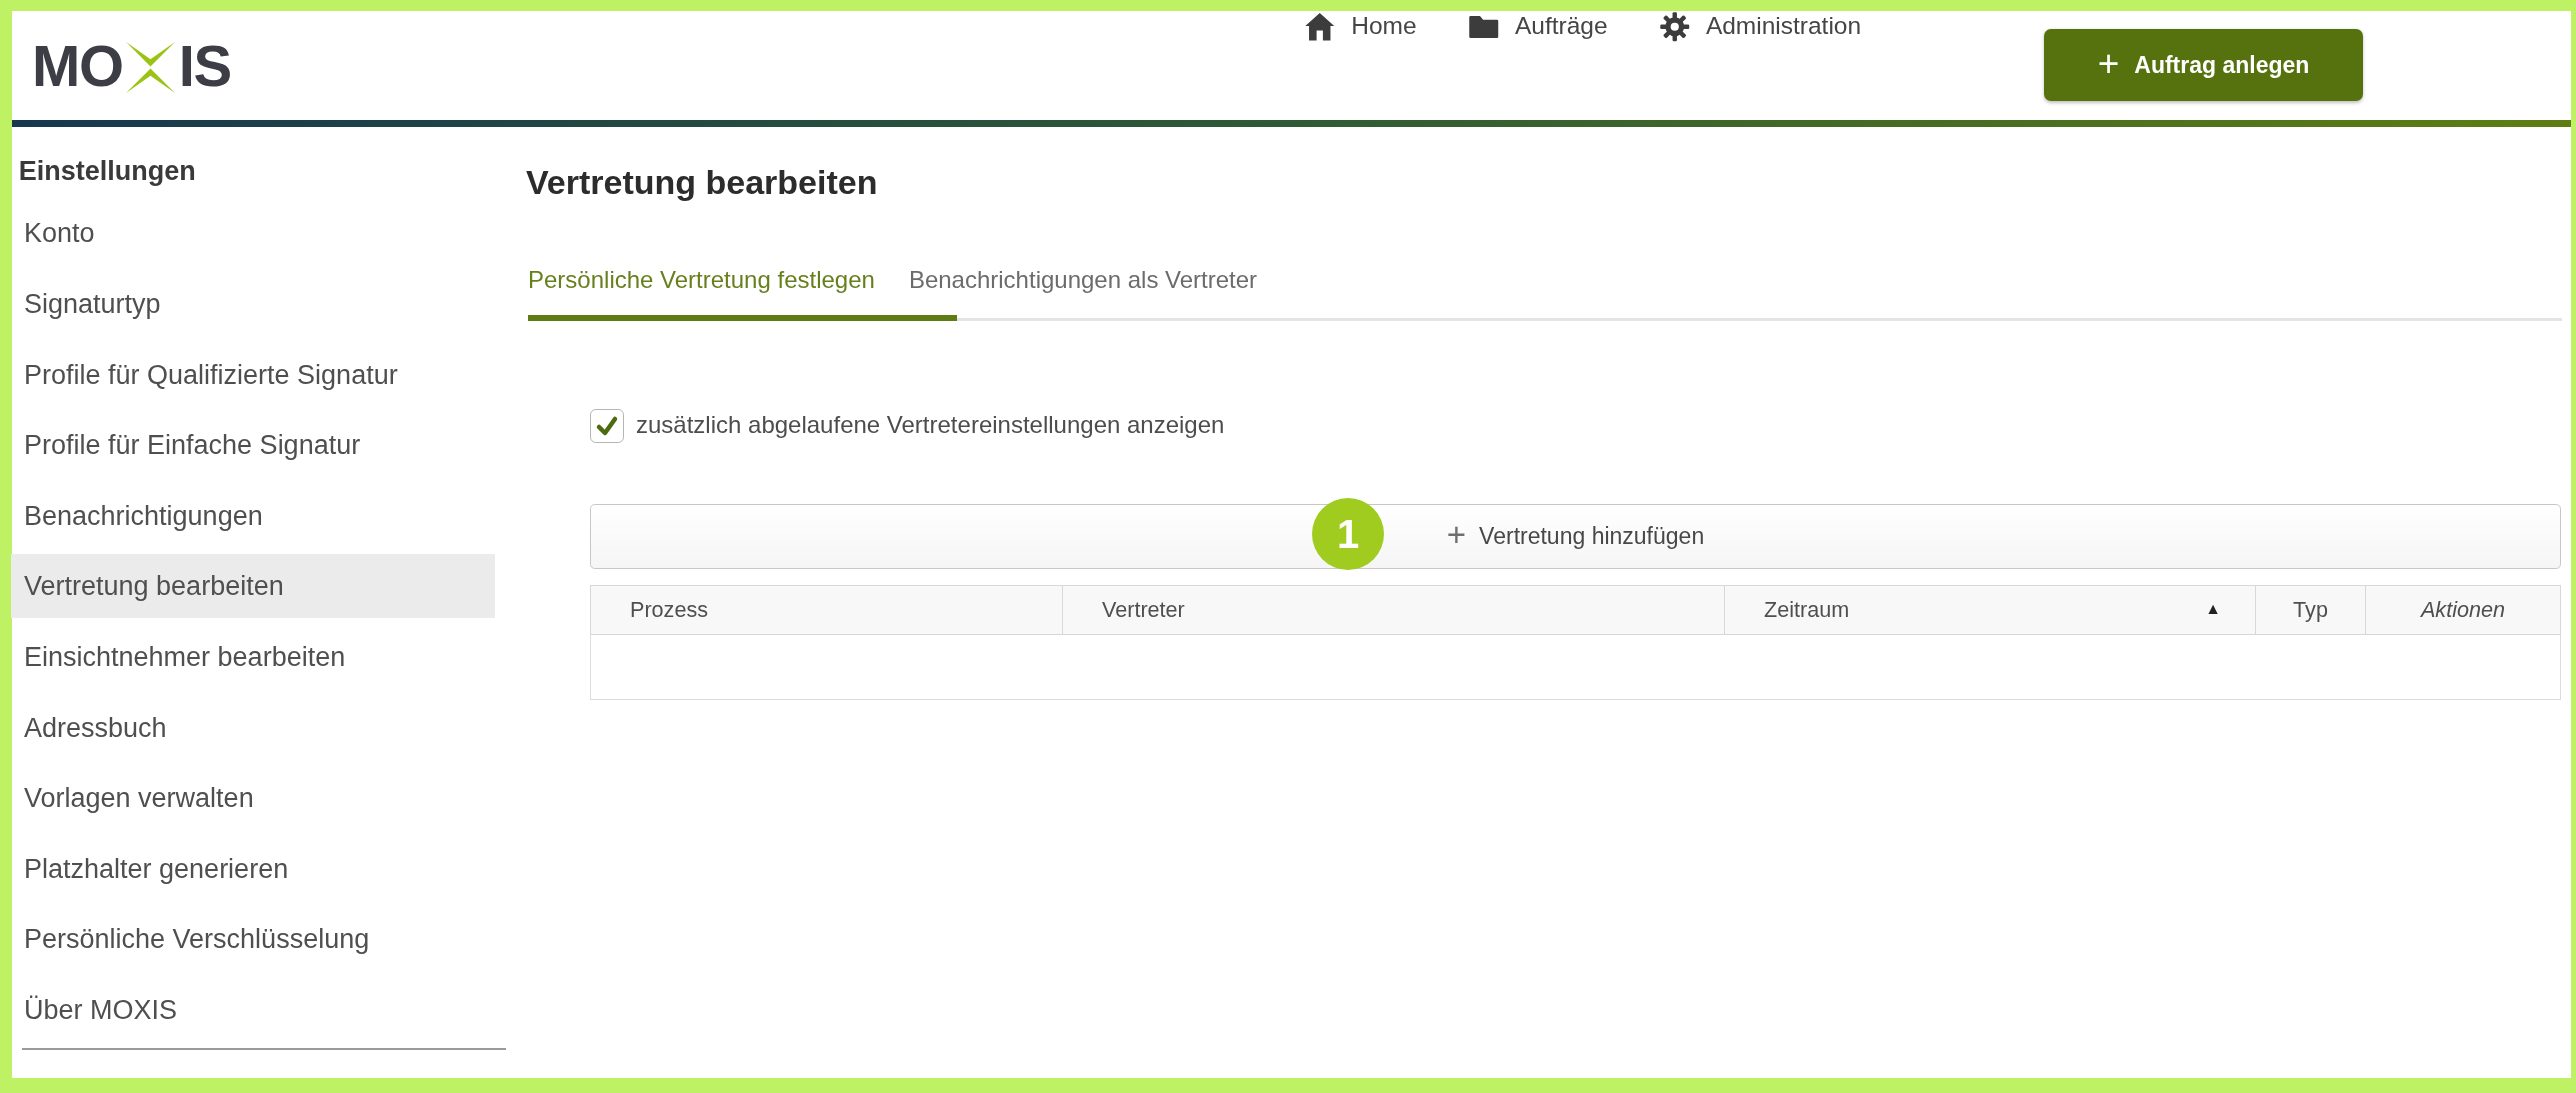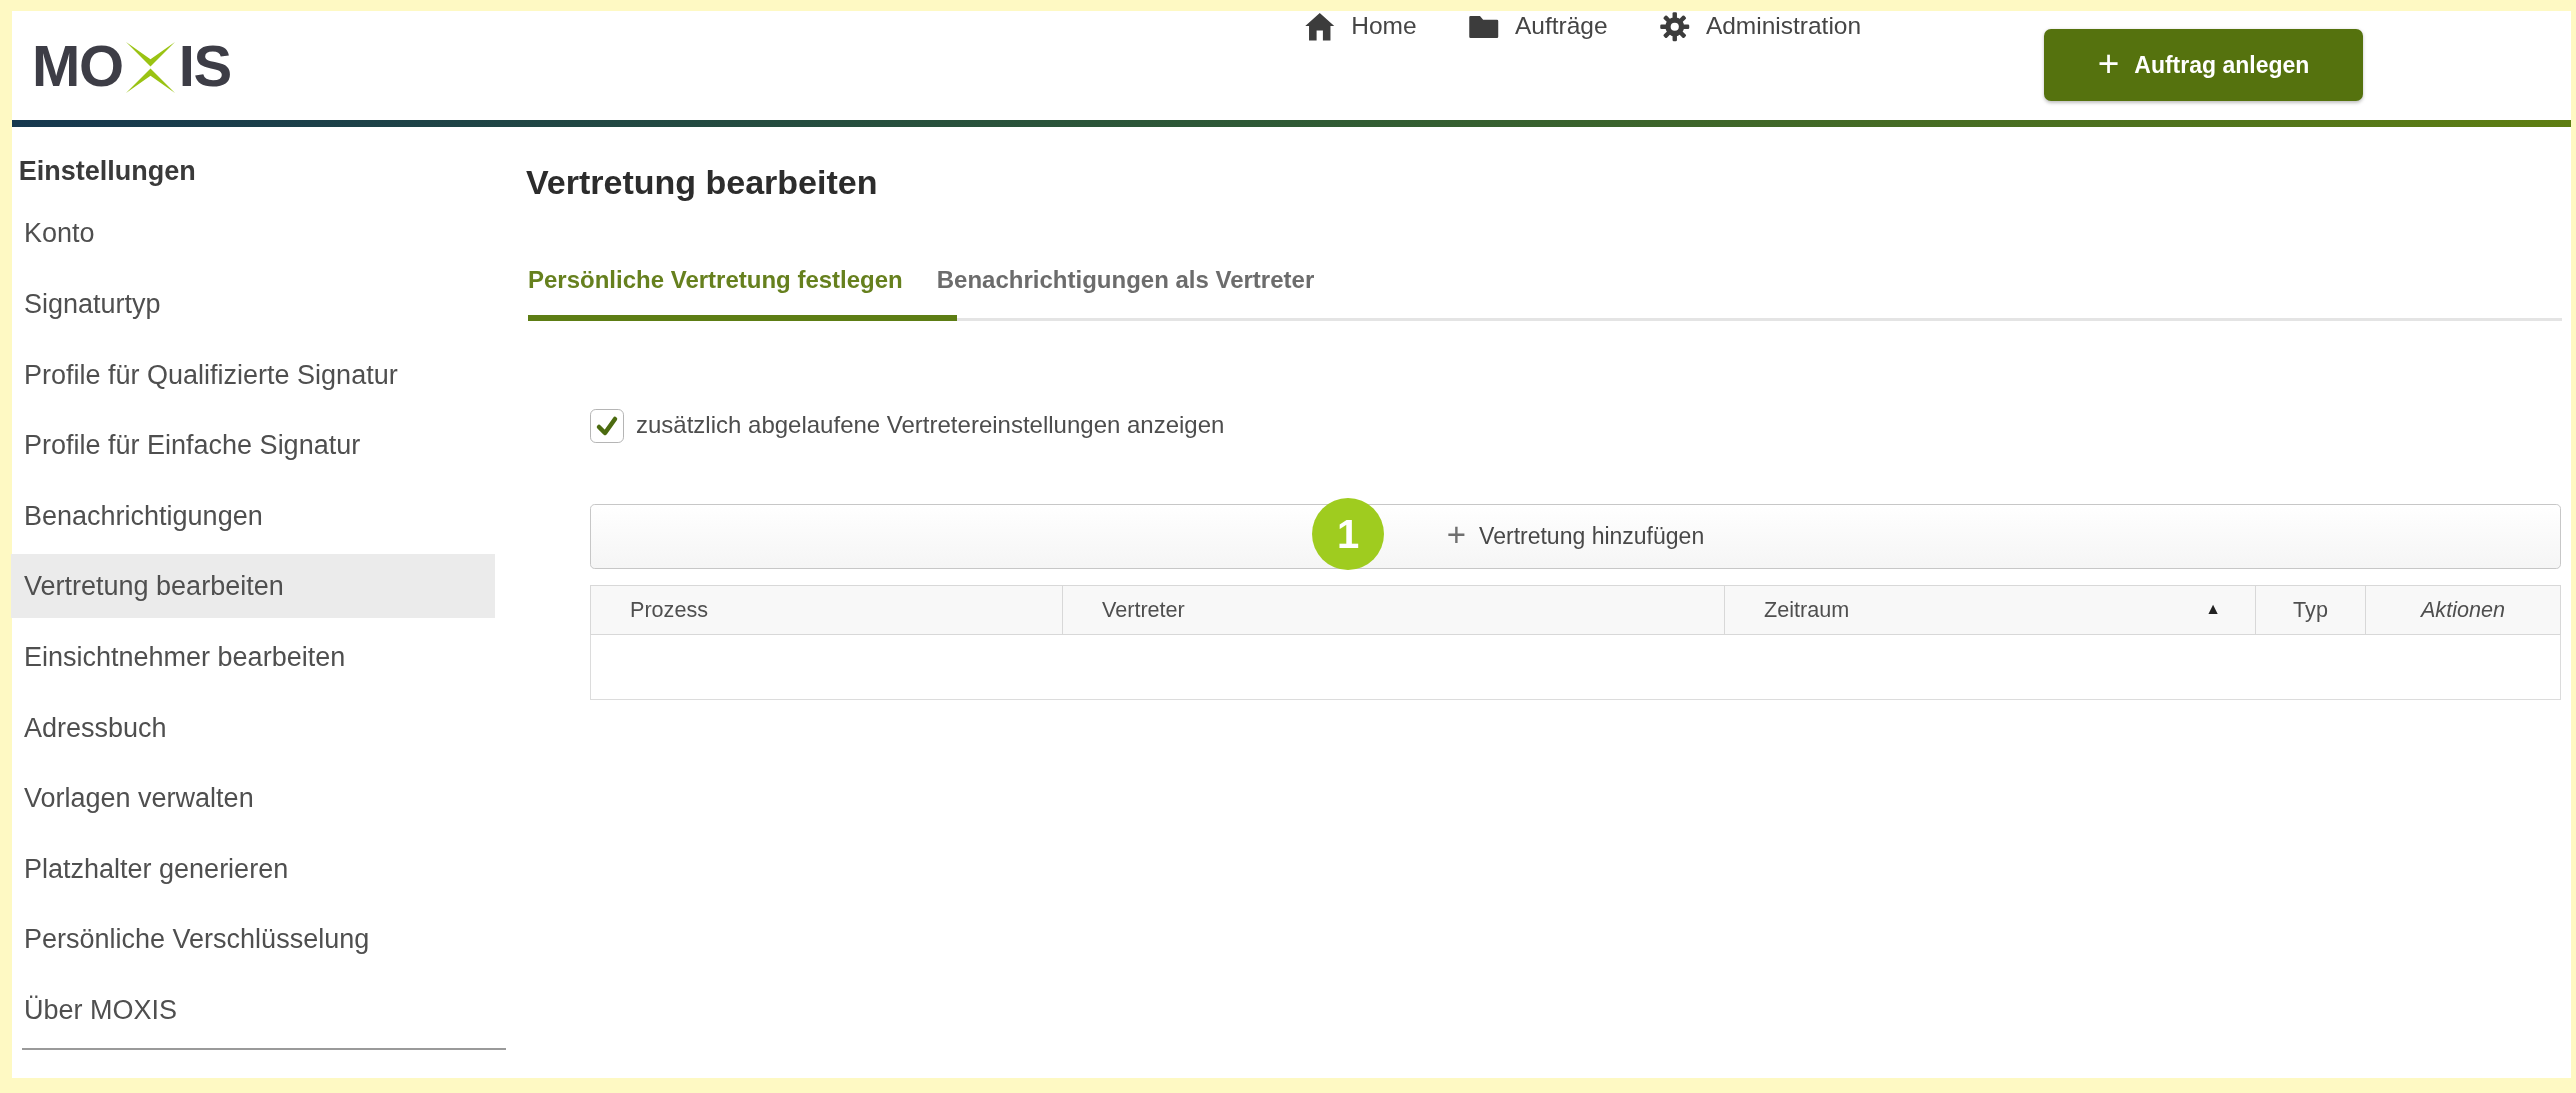--- a/index.html
+++ b/index.html
@@ -1,17 +1,17 @@
 <!DOCTYPE html>
 <html style="font-size:9.3px"><head>
 <meta charset="utf-8">
 <style>
   html,body{margin:0;padding:0;}
   body{font-family:"Liberation Sans","DejaVu Sans",sans-serif;background:#e8e8e8;}
-  .page{position:relative;width:2576px;height:1093px;background:#fef9c3;overflow:hidden;}
+  .page{position:relative;width:2576px;height:1093px;background:#bef264;overflow:hidden;}
 
   
   .header-bar{position:absolute;left:11.7px;top:10.5px;width:2559px;height:109px;background:#ffffff;}
   .grad-line{position:absolute;left:11.7px;top:120px;width:2559px;height:7.6px;
              background:linear-gradient(to right,#16384f 0%,#2f5a35 50%,#5e7e12 100%);}
   .content-bg{position:absolute;left:11.7px;top:127px;width:2559px;height:951px;background:#ffffff;}
 
   
   .logo{position:absolute;left:32px;top:23px;height:85px;display:flex;align-items:center;color:#3d3d46;
         font-size:58px;font-weight:600;letter-spacing:-1.2px;}
@@ -30,21 +30,21 @@
   
   .sb-heading{position:absolute;left:18.7px;top:156px;font-size:27px;font-weight:700;color:#3a3a3a;}
   .sb-item{position:absolute;left:11px;width:484px;height:64px;display:flex;align-items:center;
            padding-left:13px;box-sizing:border-box;font-size:27px;color:#4f4f4f;cursor:pointer;}
   .sb-item.active{background:#ebebeb;}
   .sb-divider{position:absolute;left:22px;top:1048px;width:484px;height:1.8px;background:#9a9a9a;}
 
   
   .page-title{position:absolute;left:526px;top:163px;font-size:34px;font-weight:600;color:#2c2c2c;}
   .tabs{position:absolute;left:528px;top:266px;display:flex;gap:34px;}
-  .tab{font-size:24px;color:#6c6c6c;cursor:pointer;white-space:nowrap;font-weight:bold;}
+  .tab{font-size:24px;color:#6c6c6c;cursor:pointer;white-space:nowrap;}
   .tab.active{color:#66801e;}
   .tab-underline-green{position:absolute;left:528px;top:315px;width:429px;height:5.8px;background:#5d7d14;}
   .tab-underline-gray{position:absolute;left:957px;top:318px;width:1605px;height:2.9px;background:#e4e4e4;}
 
   
   .checkbox{position:absolute;left:590px;top:409px;width:34px;height:34px;box-sizing:border-box;
             border:1.8px solid #b5b5b5;border-radius:5.8px;background:#ffffff;cursor:pointer;
             display:flex;align-items:center;justify-content:center;}
   .checkbox svg{width:26px;height:26px;}
   .checkbox-label{position:absolute;left:636px;top:411px;font-size:24px;color:#4d4d4d;cursor:pointer;}

